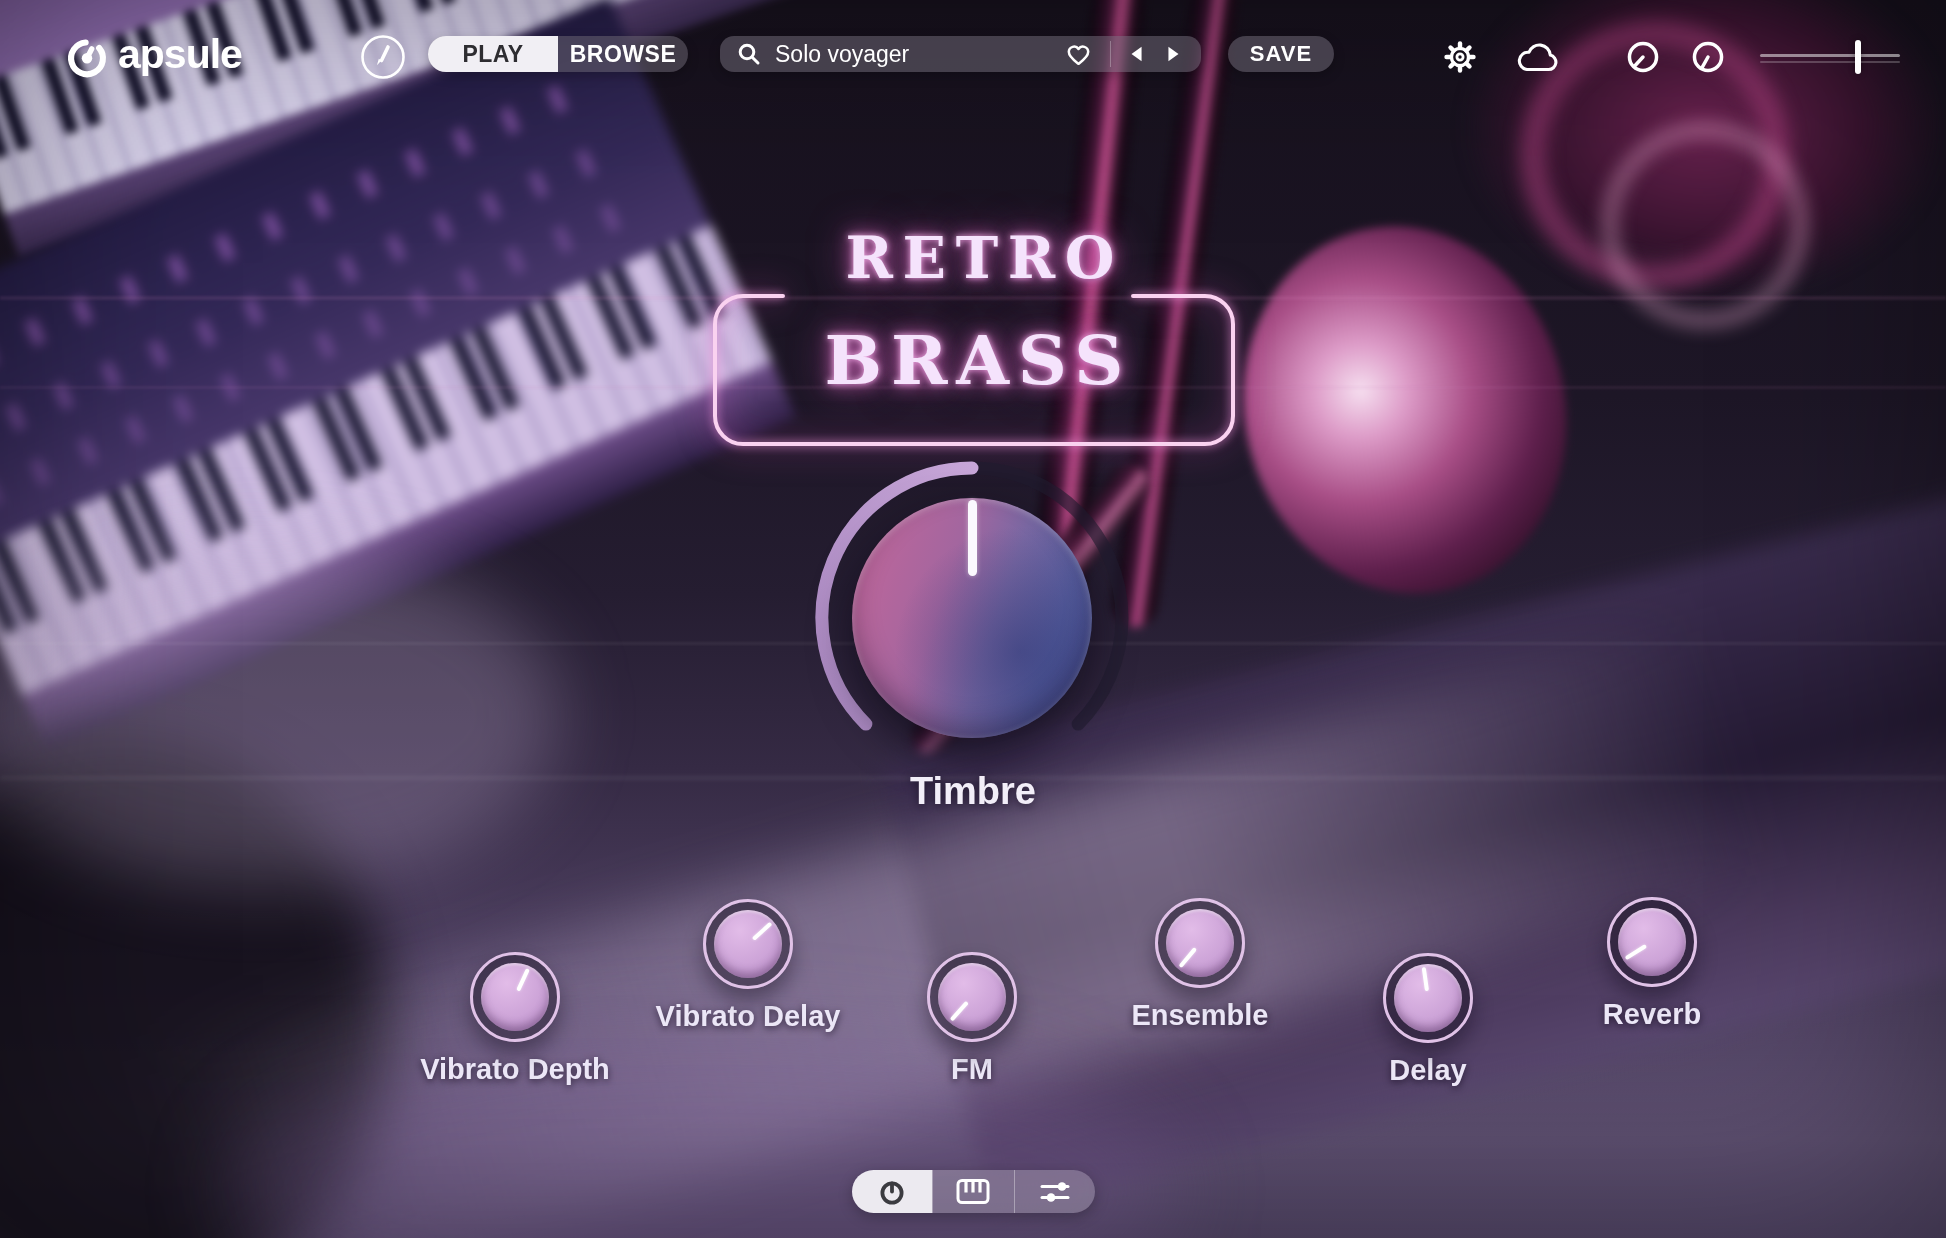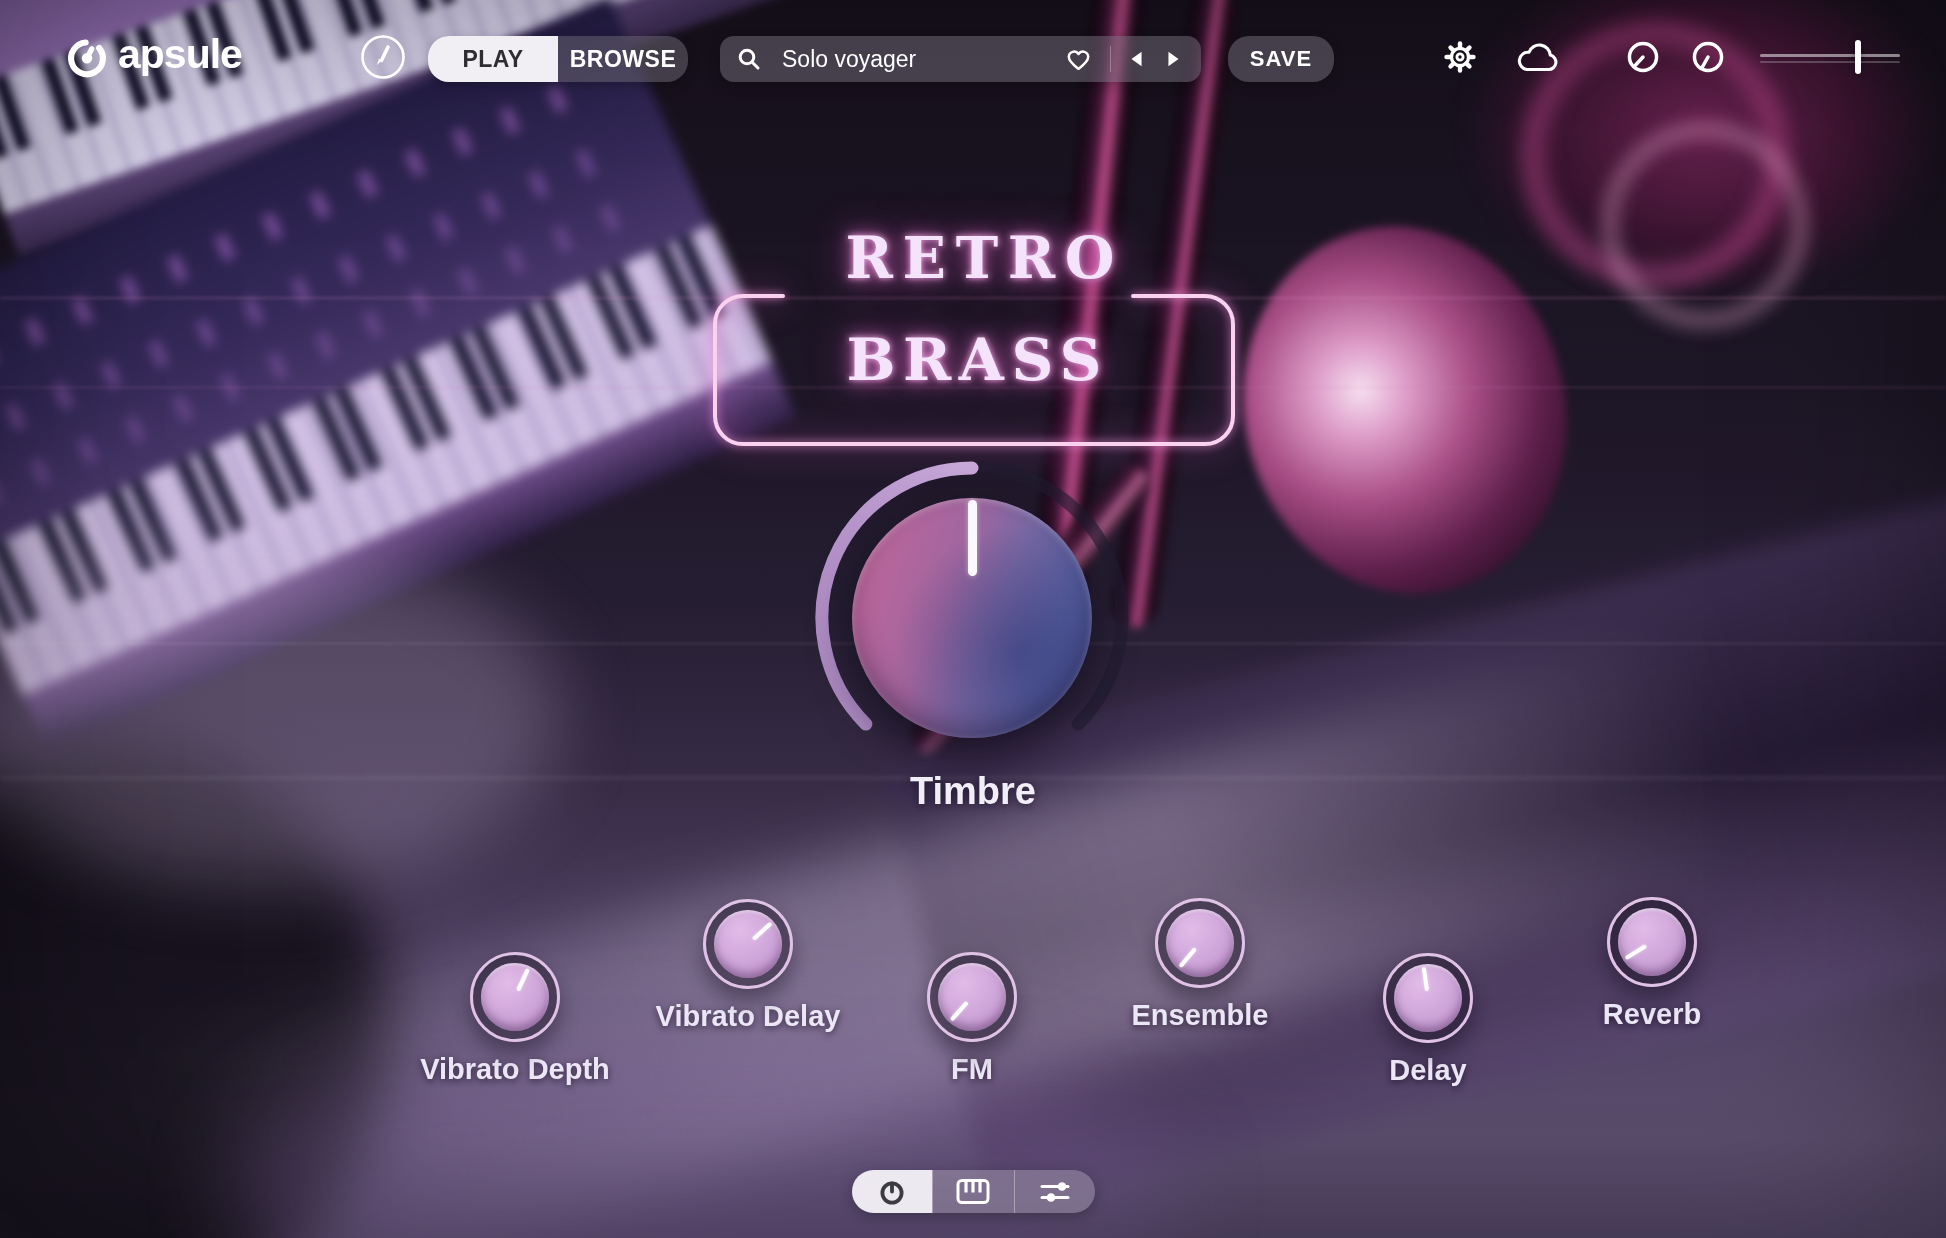--- a/index.html
+++ b/index.html
@@ -48,44 +48,44 @@
   .deskR{position:absolute;left:920px;top:620px;width:1150px;height:460px;transform:rotate(-14deg);filter:blur(11px);
       background:linear-gradient(180deg,#3a2c4e,#241a33 45%,#4c3a5e 80%,#5a4870);}
   .blobBL{position:absolute;left:-150px;top:740px;width:540px;height:580px;border-radius:50%;background:rgba(9,6,13,.78);filter:blur(30px);}
   .blobL{position:absolute;left:-40px;top:545px;width:600px;height:340px;border-radius:50%;background:rgba(188,170,204,.30);filter:blur(36px);}
   .beam{position:absolute;left:140px;top:790px;width:1900px;height:270px;transform:rotate(-16deg);filter:blur(30px);
       background:linear-gradient(90deg,rgba(214,196,228,0) 0%,rgba(214,196,228,.32) 30%,rgba(220,200,232,.42) 55%,rgba(214,196,228,0) 85%);}
   .floorGlow{position:absolute;left:230px;top:1030px;width:950px;height:320px;border-radius:50%;background:rgba(126,96,156,.35);filter:blur(42px);}
 
   
   .topbar{position:absolute;inset:0;z-index:20;}
-  .pill{position:absolute;height:46px;border-radius:21px;background:rgba(118,112,126,.5);box-shadow:0 4px 12px rgba(0,0,0,.22);}
+  .pill{position:absolute;height:36px;border-radius:21px;background:rgba(118,112,126,.5);box-shadow:0 4px 12px rgba(0,0,0,.22);}
   .logo{position:absolute;left:62px;top:31px;display:flex;align-items:center;gap:6px;}
   .logo-text{font-size:41px;font-weight:800;letter-spacing:-1px;color:#fff;line-height:1;padding-bottom:4px;}
   .iconbtn{position:absolute;display:flex;align-items:center;justify-content:center;background:none;border:none;padding:0;cursor:pointer;}
   .tabs{left:428px;top:36px;width:260px;display:flex;overflow:hidden;border-radius:21px;background:rgba(104,99,112,.55);}
   .tab{flex:1;display:flex;align-items:center;justify-content:center;font-size:23px;font-weight:600;letter-spacing:.5px;color:#fff;cursor:pointer;}
   .tab.active{background:#f1eff4;color:#2e2d31;}
   .search{left:720px;top:36px;width:481px;border-radius:14px;display:flex;align-items:center;padding:0 10px 0 16px;}
-  .search-text{font-size:23px;font-weight:500;color:#fff;margin-left:20px;flex:0 0 auto;}
+  .search-text{font-size:23px;font-weight:500;color:#fff;margin-left:13px;flex:0 0 auto;}
   .search-spacer{flex:1;}
   .vdiv{width:1.5px;height:26px;background:rgba(255,255,255,.28);margin:0 8px 0 14px;}
   .navbtn{width:36px;height:36px;display:flex;align-items:center;justify-content:center;background:none;border:none;cursor:pointer;}
   .save{left:1228px;top:36px;width:106px;display:flex;align-items:center;justify-content:center;font-size:22px;font-weight:700;letter-spacing:1px;color:#fff;cursor:pointer;border:none;}
   .slider{position:absolute;left:1760px;top:40px;width:140px;height:34px;cursor:pointer;}
   .slider .track{position:absolute;left:0;right:0;top:14px;height:2.5px;background:rgba(255,255,255,.5);border-radius:2px;}
   .slider .track2{position:absolute;left:0;right:0;top:21px;height:2px;background:rgba(255,255,255,.22);border-radius:2px;}
   .slider .handle{position:absolute;top:0;width:6px;height:34px;border-radius:3px;background:#fff;box-shadow:0 0 6px rgba(0,0,0,.4);}
 
   
   .sign{position:absolute;left:713px;top:228px;width:522px;height:220px;z-index:10;pointer-events:none;}
   .neon{font-family:"DejaVu Serif","Liberation Serif",serif;font-weight:700;color:#f5e3fc;text-align:center;
         text-shadow:0 0 6px rgba(246,180,234,.95),0 0 18px rgba(232,120,208,.8),0 0 40px rgba(218,80,190,.65),0 2px 3px rgba(60,0,60,.4);}
   .sign-line1{position:absolute;top:0;left:12px;right:0;font-size:57px;letter-spacing:.17em;text-indent:.17em;line-height:60px;}
-  .sign-line2{position:absolute;top:84px;left:0;right:0;font-size:58px;letter-spacing:.13em;text-indent:.13em;line-height:96px;}
+  .sign-line2{position:absolute;top:84px;left:0;right:0;font-size:68px;letter-spacing:.13em;text-indent:.13em;line-height:96px;}
   .sign-border{position:absolute;left:0;top:66px;filter:drop-shadow(0 0 5px rgba(244,150,224,.9)) drop-shadow(0 0 16px rgba(220,80,190,.55));}
 
   
   .main-knob{position:absolute;left:807px;top:453px;width:330px;height:330px;z-index:10;cursor:pointer;}
   .mk-body{position:absolute;left:45px;top:45px;width:240px;height:240px;border-radius:50%;
     background:radial-gradient(circle at 70% 64%,rgba(36,48,110,.5),rgba(0,0,0,0) 55%),
                linear-gradient(108deg,#c0669a 6%,#a3669f 38%,#7a68a3 58%,#5b60a0 78%,#4f589b 94%);
     box-shadow:0 20px 40px rgba(8,4,16,.55),inset 0 2px 7px rgba(255,255,255,.28),inset 0 -12px 26px rgba(18,10,38,.38);}
   .mk-rot{position:absolute;inset:0;}
   .mk-pointer{position:absolute;left:50%;top:2px;width:9px;height:76px;margin-left:-4.5px;border-radius:5px;background:#fbf9fe;box-shadow:0 0 5px rgba(255,255,255,.45);}

